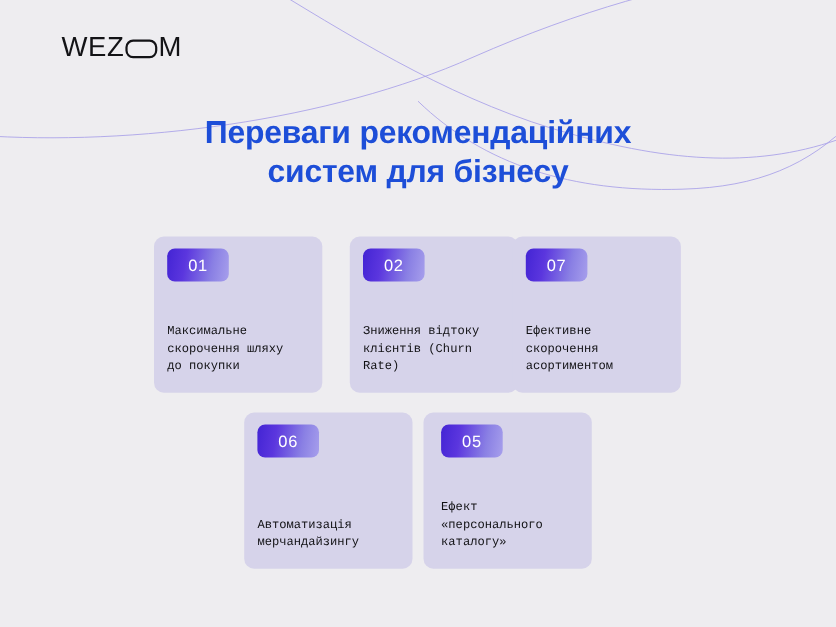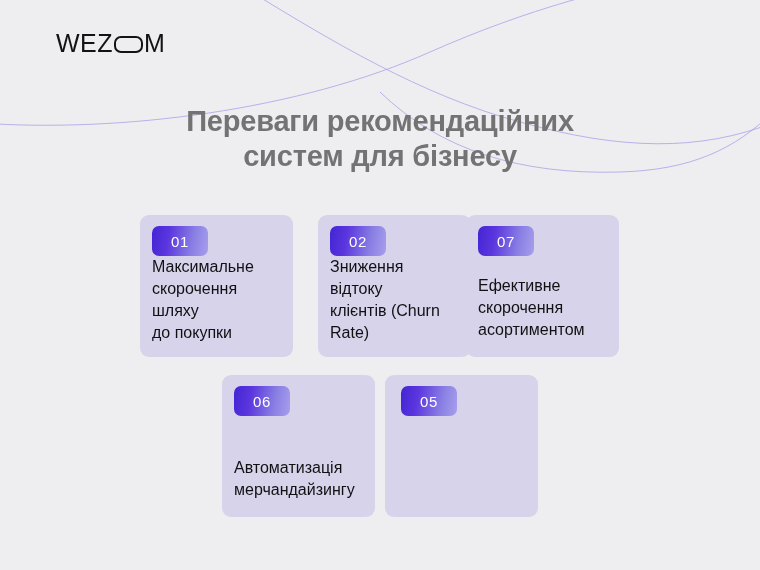--- a/index.html
+++ b/index.html
@@ -52,21 +52,21 @@
     margin: 0 1px;
     position: relative;
     top: 1px;
   }
   #title {
     position: absolute;
     left: 0;
     top: 104px;
     width: 760px;
     text-align: center;
-    color: #737373;
+    color: #1d4ed8;
     font-size: 29px;
     font-weight: bold;
     line-height: 1.22;
     letter-spacing: -0.2px;
   }
   .card {
     position: absolute;
     width: 153px;
     height: 142px;
     background: #D6D3EA;
@@ -87,26 +87,27 @@
     font-size: 15px;
     font-weight: normal;
     letter-spacing: 0.6px;
     display: flex;
     align-items: center;
     justify-content: center;
     flex: none;
   }
   .card-text {
     color: #111114;
-    font-size: 16px;
+    font-size: 11px;
     line-height: 1.38;
     font-weight: normal;
     max-width: 128px;
     white-space: pre-line;
     margin-bottom: 2px;
+    font-family: Liberation Mono, monospace;
   }
   .card-1 { left: 140px; top: 203px; }
   .card-2 { left: 318px; top: 203px; }
   .card-3 { left: 466px; top: 203px; }
   .card-4 { left: 222px; top: 363px; }
   .card-5 { left: 385px; top: 363px; padding-left: 16px; }
 </style>
 </head>
 <body>
 
@@ -151,15 +152,18 @@
   </div>
 
   <div class="card card-4">
     <div class="badge">06</div>
     <div class="card-text">Автоматизація
 мерчандайзингу</div>
   </div>
 
   <div class="card card-5">
     <div class="badge">05</div>
+    <div class="card-text">Ефект
+«персонального
+каталогу»</div>
   </div>
 
 </div>
 
 </body></html>

